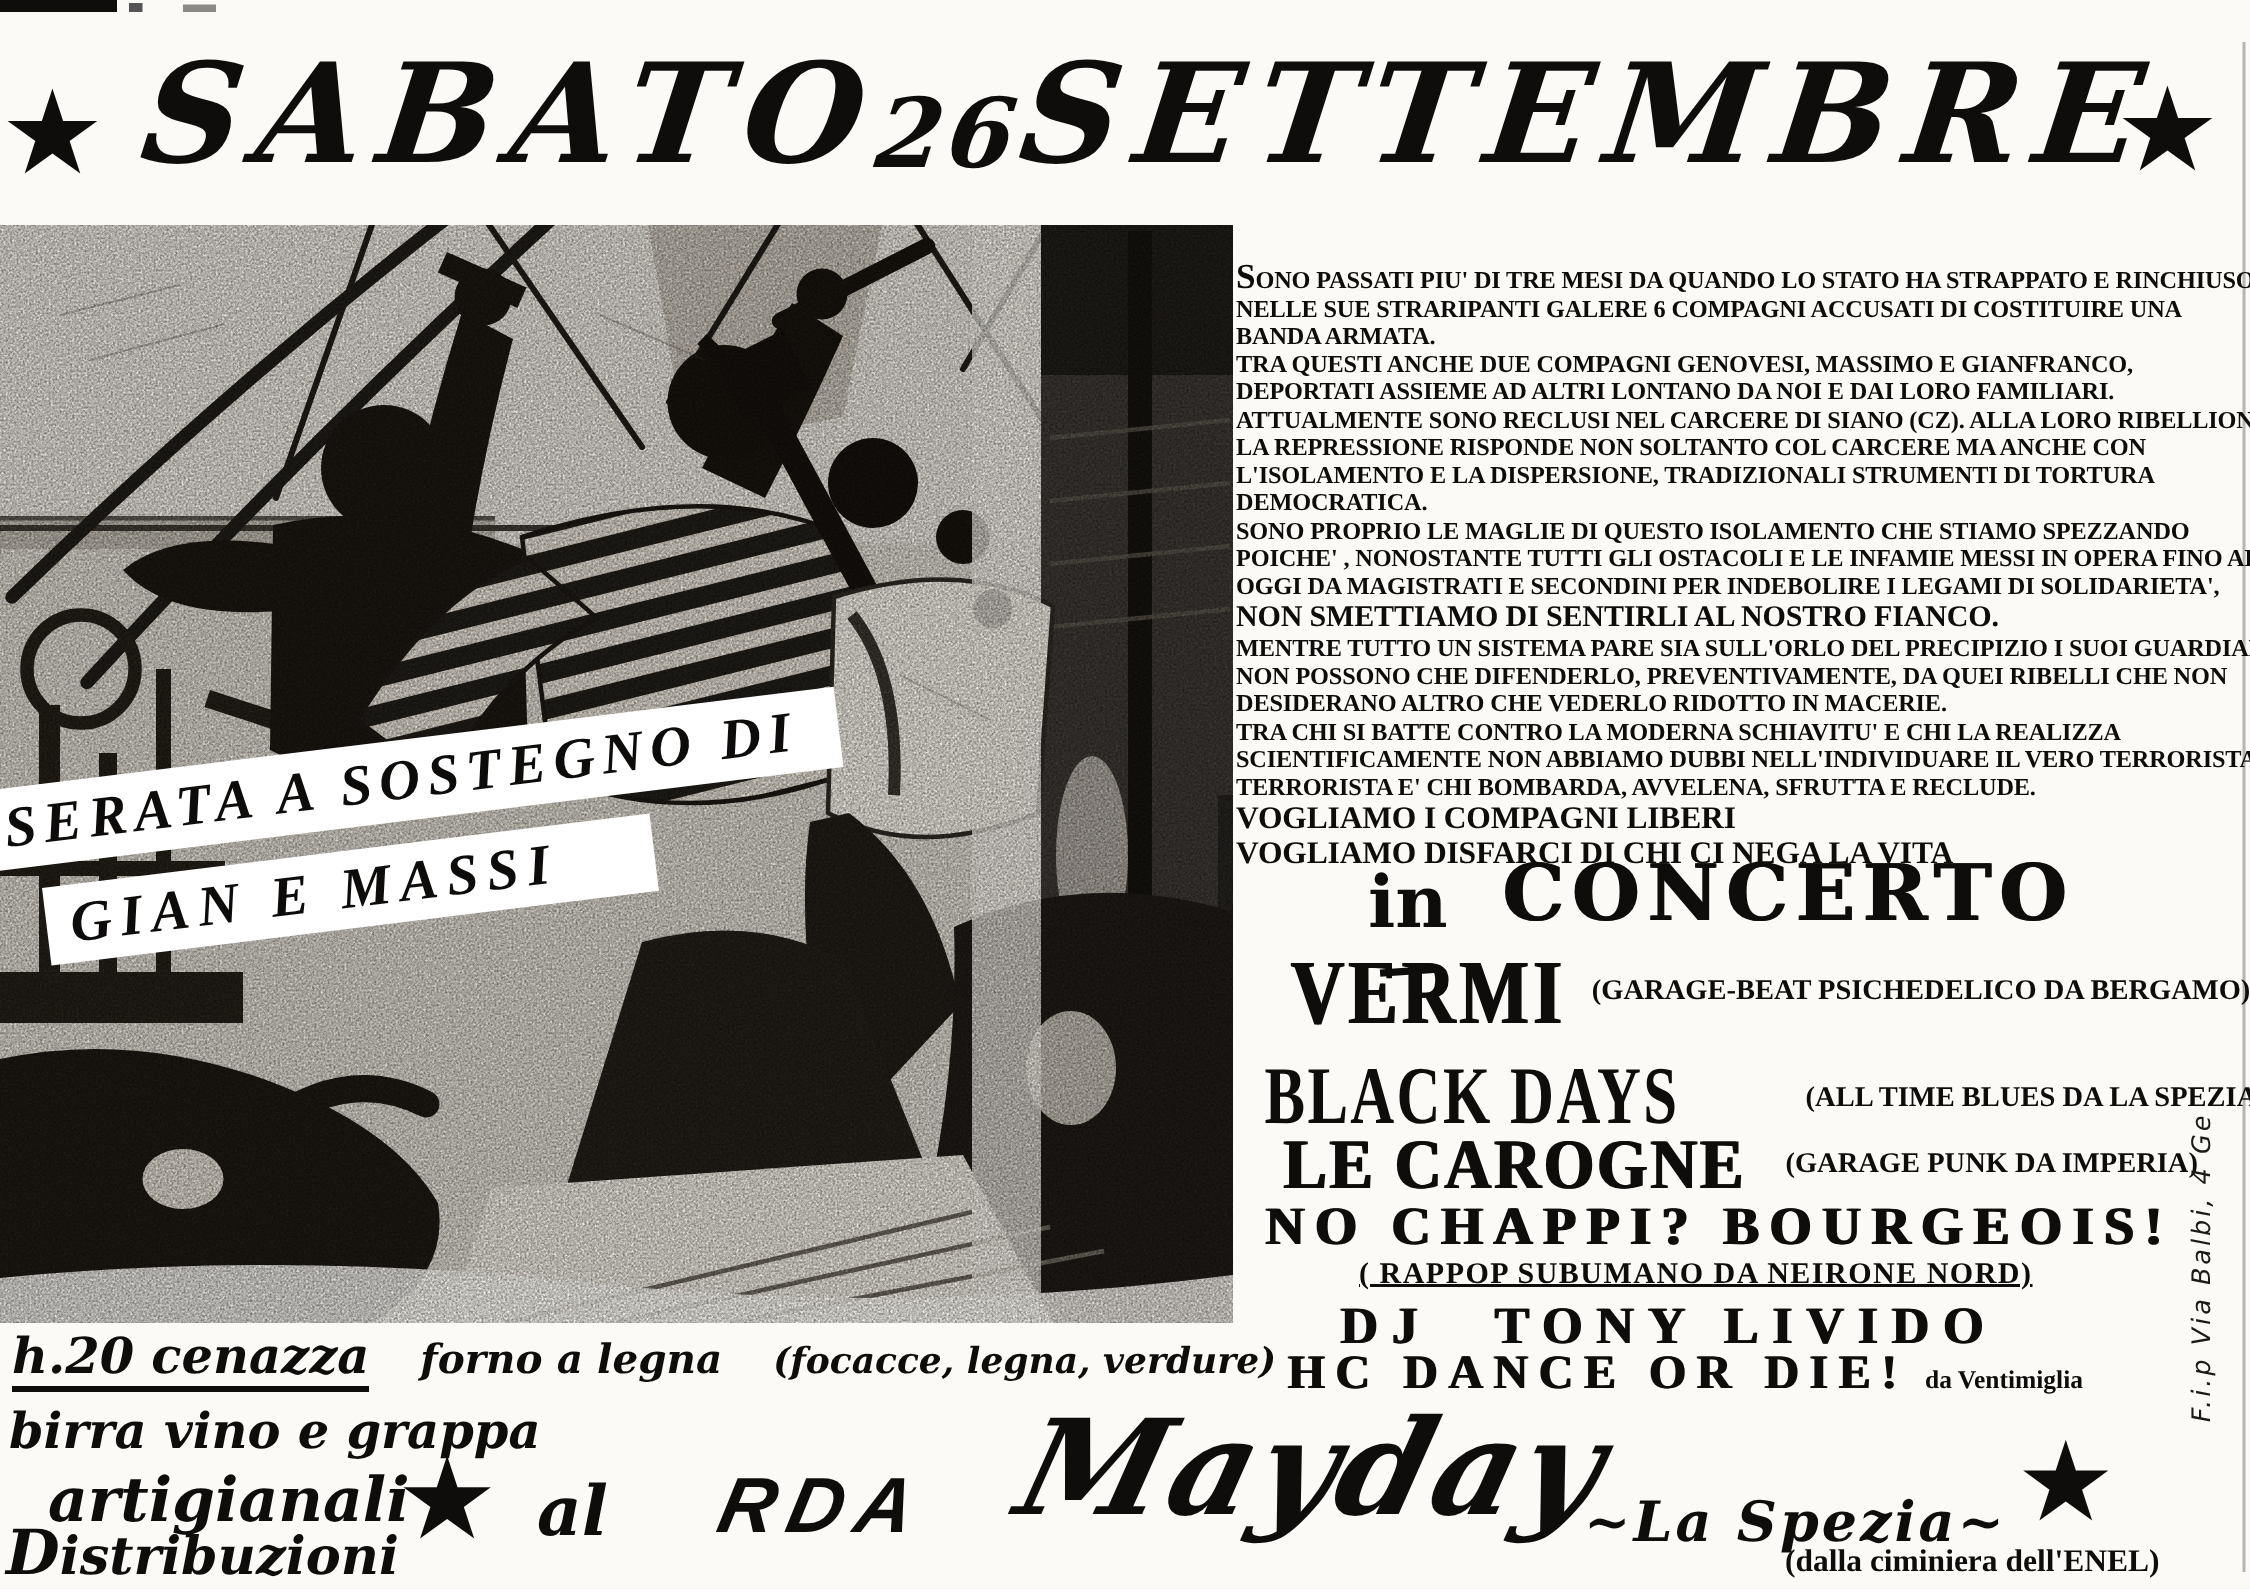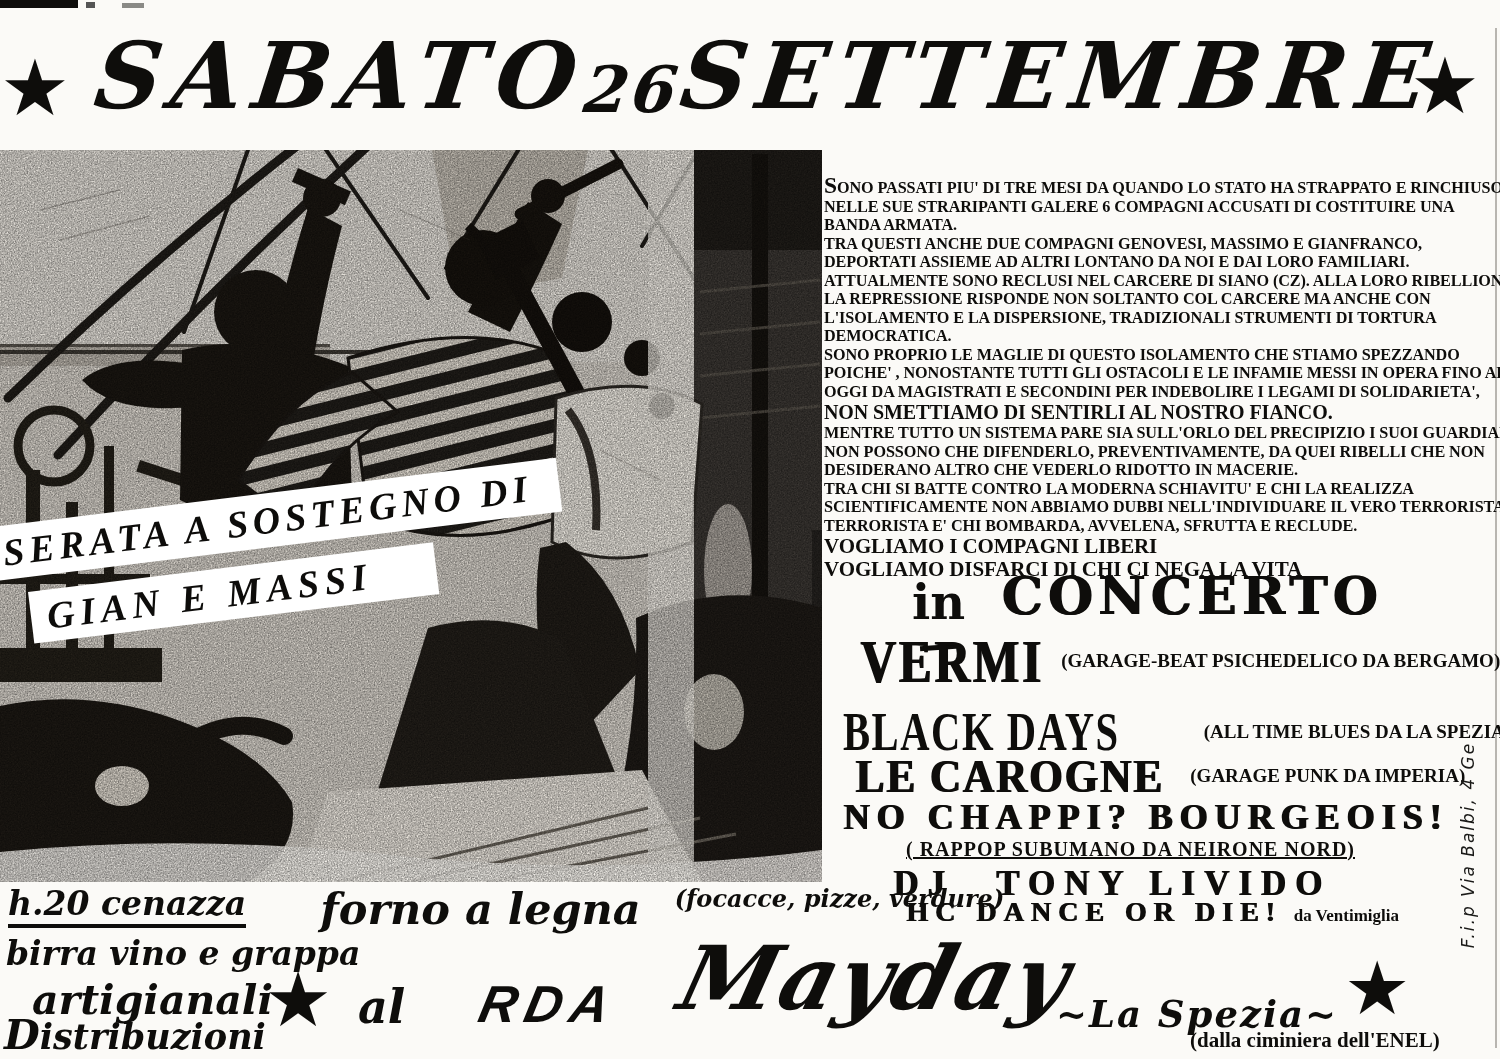--- a/index.html
+++ b/index.html
@@ -50,28 +50,28 @@
   .band-1{left:843px;top:702px;}
   .band-1 .bn{font-size:52px;transform:scale(0.78,1.05);letter-spacing:2px;}
   .band-1 .bg{margin-left:-8px;}
   .band-2{left:855px;top:750px;}
   .band-2 .bn{font-size:45px;transform:scale(0.96,1.05);letter-spacing:2px;text-shadow:1.5px 0 currentColor;}
   .band-3{left:843px;top:796px;}
   .band-3 .bn{font-size:36px;letter-spacing:7px;text-shadow:1.5px 0 currentColor;}
   .rappop{position:absolute;left:906px;top:838px;font-family:"Liberation Serif",serif;font-weight:bold;font-size:20px;letter-spacing:1px;white-space:nowrap;text-decoration:underline;}
   .dj-line{position:absolute;left:893px;top:864px;display:flex;gap:42px;font-family:"Liberation Serif",serif;font-weight:bold;font-size:35px;letter-spacing:9px;text-shadow:1px 0 currentColor;white-space:nowrap;}
   .hc-line{position:absolute;left:858px;top:896px;display:flex;align-items:baseline;gap:12px;font-family:"Liberation Serif",serif;font-weight:bold;white-space:nowrap;}
-  .hc-main{font-size:28px;letter-spacing:7px;text-shadow:1px 0 currentColor;margin-left:48px;}
+  .hc-main{font-size:32px;letter-spacing:7px;text-shadow:1px 0 currentColor;}
   .hc-suffix{font-size:17px;letter-spacing:0;}
 
   
   .brush{font-family:"DejaVu Serif",serif;font-weight:bold;font-style:italic;}
-  .details-row1{position:absolute;left:8px;top:884px;display:flex;align-items:flex-start;gap:34px;white-space:nowrap;}
+  .details-row1{position:absolute;left:8px;top:884px;display:flex;align-items:center;gap:34px;white-space:nowrap;}
   .d-time{font-size:33px;border-bottom:4px solid #0e0d0b;padding-bottom:1px;}
-  .d-food{font-size:43px;margin-left:40px;}
+  .d-food{font-size:27px;}
   .d-foodnote{font-size:24px;}
   .d-drinks{position:absolute;left:6px;top:934px;font-size:33px;white-space:nowrap;}
   .d-drinks2{position:absolute;left:32px;top:976px;font-size:41px;white-space:nowrap;}
   .d-distro{position:absolute;left:4px;top:1010px;font-size:35px;white-space:nowrap;}
   .d-distro::first-letter{font-size:1.18em;}
 
   
   .star-bl{left:264px;top:962px;font-size:76px;}
   .star-br{left:1344px;top:952px;font-size:74px;}
   .v-at{position:absolute;left:358px;top:980px;font-size:46px;}
@@ -272,21 +272,21 @@
     <span>TONY LIVIDO</span>
   </div>
   <div class="hc-line">
     <span class="hc-main">HC DANCE  OR DIE!</span>
     <span class="hc-suffix">da Ventimiglia</span>
   </div>
 
   <div class="details-row1">
     <span class="brush d-time">h.20 cenazza</span>
     <span class="brush d-food">forno a legna</span>
-    <span class="brush d-foodnote">(focacce, pizze, verdure)</span>
+    <span class="brush d-foodnote">(focacce, legna, verdure)</span>
   </div>
   <div class="brush d-drinks">birra vino e grappa</div>
   <div class="brush d-drinks2">artigianali</div>
   <div class="brush d-distro">Distribuzioni</div>
 
   <span class="star star-bl">★</span>
   <span class="brush v-at">al</span>
   <span class="v-rda">RDA</span>
   <span class="brush v-mayday">Mayday</span>
   <span class="brush v-city">~La Spezia~</span>

